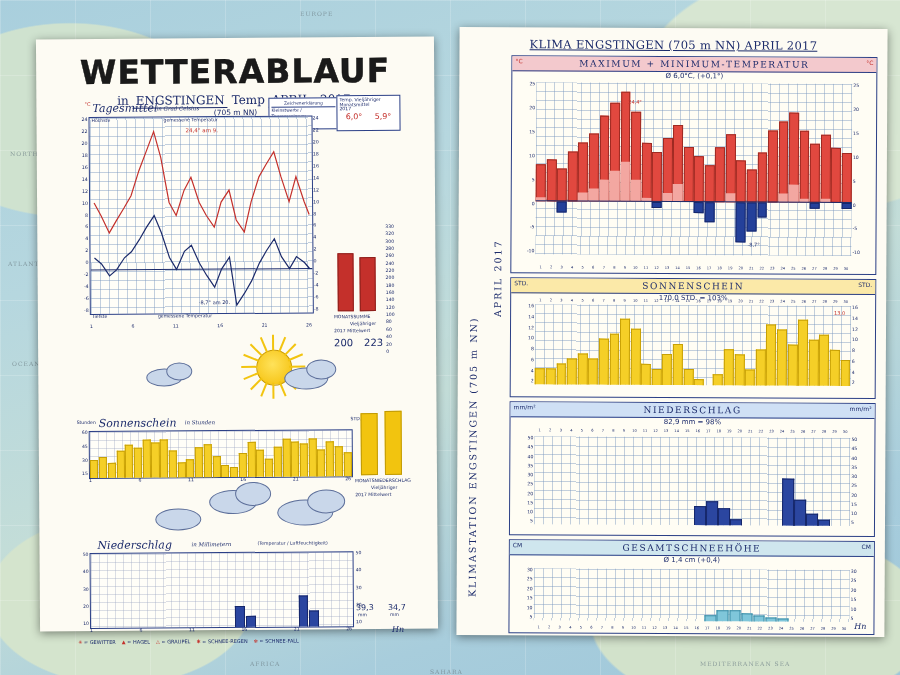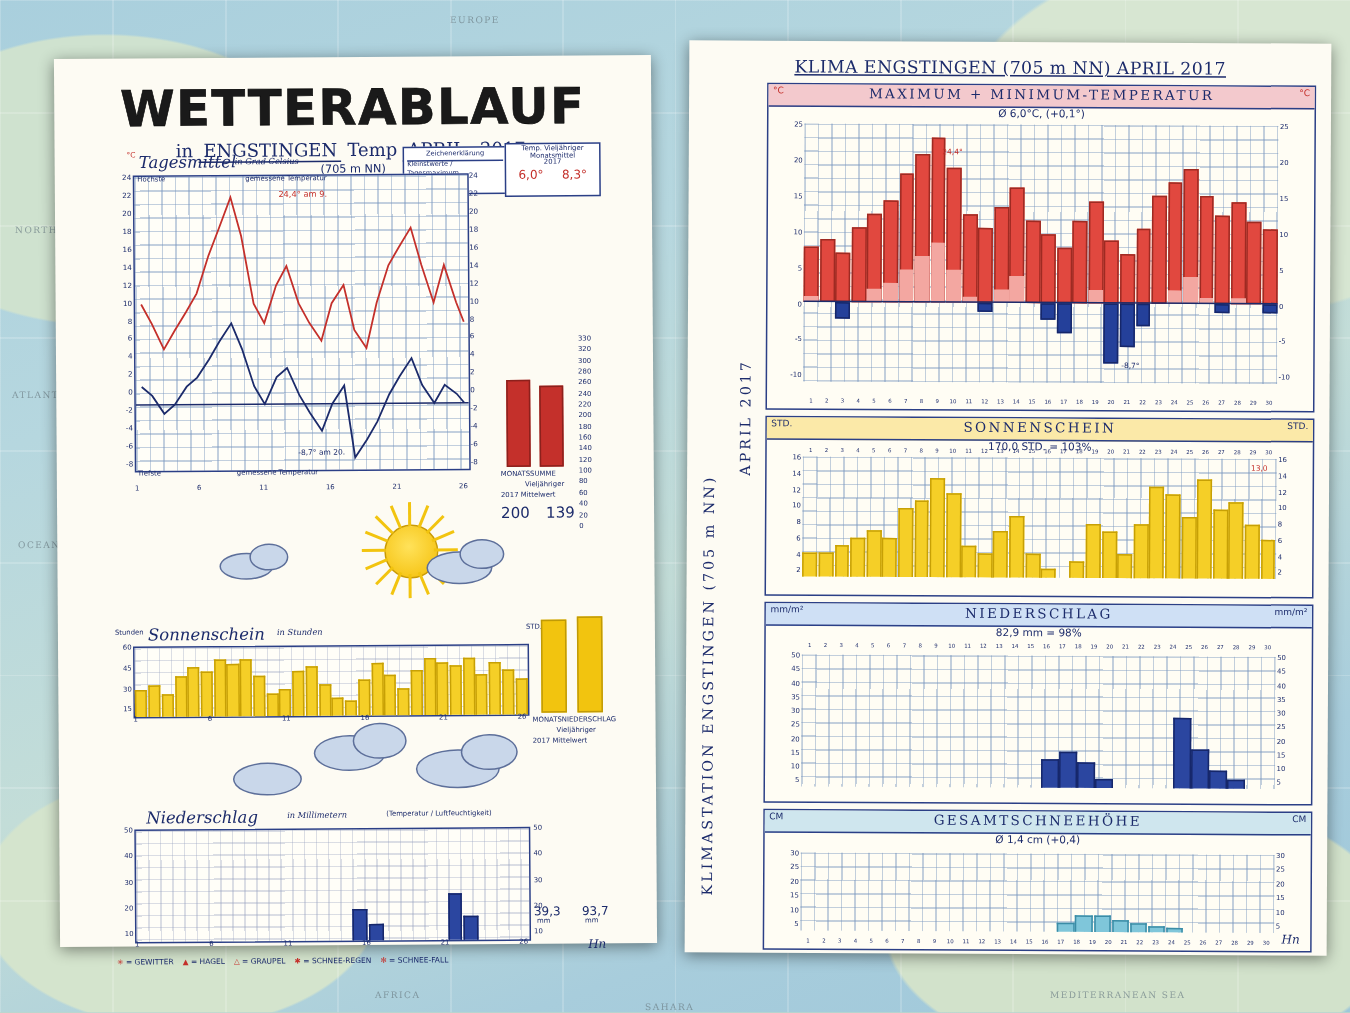--- a/index.html
+++ b/index.html
@@ -142,27 +142,27 @@
   <div class="red" style="position:absolute;left:48px;top:62px;font-size:5px;">°C</div>
   <div class="red" style="position:absolute;left:330px;top:62px;font-size:5px;">°C</div>
 
   <div class="legendbox" style="left:232px;top:60px;width:64px;height:26px;">
     <div style="text-align:center;border-bottom:1px solid #2b3f86;">Zeichenerklärung</div>
     <div>Kleinstwerte / Tagesmaximum</div>
     <div>Kleinstwerte / Tagesminimum</div>
     <div>Tagesmittel</div>
   </div>
 
-  <div class="legendbox" style="left:300px;top:58px;width:58px;height:30px;text-align:center;">
+  <div class="legendbox" style="left:300px;top:58px;width:58px;height:30px;text-align:left;">
     <div class="tinier">Temp. Vieljähriger</div>
     <div class="tinier">Monatsmittel</div>
     <div class="tinier">2017</div>
     <div class="red" style="font-size:8px;display:flex;justify-content:space-around;">
       <span>6,0°</span>
-      <span>8,3°</span>
+      <span>5,9°</span>
     </div>
   </div>
 
   <div class="panel grid-bg" id="temp-chart" style="left:52px;top:78px;width:222px;height:196px;">
     <svg width="222" height="196" viewBox="0 0 222 196" style="position:absolute;left:0;top:0;">
 
       <line x1="0" y1="152" x2="222" y2="152" stroke="#1c2b6b" stroke-width="1"></line>
 
       <polyline fill="none" stroke="#c4302b" stroke-width="1.2" points="4,85 11,98 19,115 26,103 34,90 41,78 49,53 56,35 64,14 71,40 79,85 86,98 94,73 101,60 109,85 116,98 124,110 131,85 139,73 146,103 154,115 161,85 169,60 176,48 184,35 191,60 199,85 206,60 214,85 219,98"></polyline>
 
@@ -244,21 +244,21 @@
       <span style="text-align: left;">80</span>
       <span style="text-align: left;">60</span>
       <span style="text-align: left;">40</span>
       <span style="text-align: left;">20</span>
       <span style="text-align: left;">0</span>
     </div>
   <div class="tinier" style="position:absolute;left:296px;top:278px;color:#1c2b6b;">MONATSSUMME</div>
   <div class="tinier" style="position:absolute;left:312px;top:285px;color:#1c2b6b;">Vieljähriger</div>
   <div class="tinier" style="position:absolute;left:296px;top:292px;color:#1c2b6b;">2017  Mittelwert</div>
   <div style="position:absolute;left:296px;top:300px;font-size:10px;color:#1c2b6b;">200</div>
-  <div style="position:absolute;left:326px;top:300px;font-size:10px;color:#1c2b6b;">139</div>
+  <div style="position:absolute;left:326px;top:300px;font-size:10px;color:#1c2b6b;">223</div>
 
   <div id="sun-core" style="left:218px;top:312px;"></div>
   <div id="sun-rays" style="position:absolute;left:218px;top:312px;width:34px;height:34px;">
       <div class="ray" style="left: 16px; top: 17px; transform: rotate(0deg) translateY(16px);"></div>
       <div class="ray" style="left: 16px; top: 17px; transform: rotate(22.5deg) translateY(16px);"></div>
       <div class="ray" style="left: 16px; top: 17px; transform: rotate(45deg) translateY(16px);"></div>
       <div class="ray" style="left: 16px; top: 17px; transform: rotate(67.5deg) translateY(16px);"></div>
       <div class="ray" style="left: 16px; top: 17px; transform: rotate(90deg) translateY(16px);"></div>
       <div class="ray" style="left: 16px; top: 17px; transform: rotate(112.5deg) translateY(16px);"></div>
       <div class="ray" style="left: 16px; top: 17px; transform: rotate(135deg) translateY(16px);"></div>
@@ -400,21 +400,21 @@
   <div class="tinier" style="position:absolute;left:50px;top:590px;width:262px;display:flex;justify-content:space-between;color:#1c2b6b;" id="precip-day-axis">
       <span>1</span>
       <span>6</span>
       <span>11</span>
       <span>16</span>
       <span>21</span>
       <span>26</span>
     </div>
 
   <div style="position:absolute;left:316px;top:566px;font-size:8px;color:#1c2b6b;">39,3</div>
-  <div style="position:absolute;left:348px;top:566px;font-size:8px;color:#1c2b6b;">93,7</div>
+  <div style="position:absolute;left:348px;top:566px;font-size:8px;color:#1c2b6b;">34,7</div>
   <div class="tinier" style="position:absolute;left:318px;top:576px;color:#1c2b6b;">mm</div>
   <div class="tinier" style="position:absolute;left:350px;top:576px;color:#1c2b6b;">mm</div>
 
   <div style="position:absolute;left:38px;top:600px;width:330px;display:flex;gap:6px;font-size:5px;color:#1c2b6b;" id="symbol-legend">
       <span style="white-space: nowrap;"><span style="color: rgb(196, 48, 43);">✳ </span><span>= GEWITTER</span></span>
       <span style="white-space: nowrap;"><span style="color: rgb(196, 48, 43);">▲ </span><span>= HAGEL</span></span>
       <span style="white-space: nowrap;"><span style="color: rgb(196, 48, 43);">△ </span><span>= GRAUPEL</span></span>
       <span style="white-space: nowrap;"><span style="color: rgb(196, 48, 43);">✱ </span><span>= SCHNEE-REGEN</span></span>
       <span style="white-space: nowrap;"><span style="color: rgb(196, 48, 43);">✻ </span><span>= SCHNEE-FALL</span></span>
     </div>

